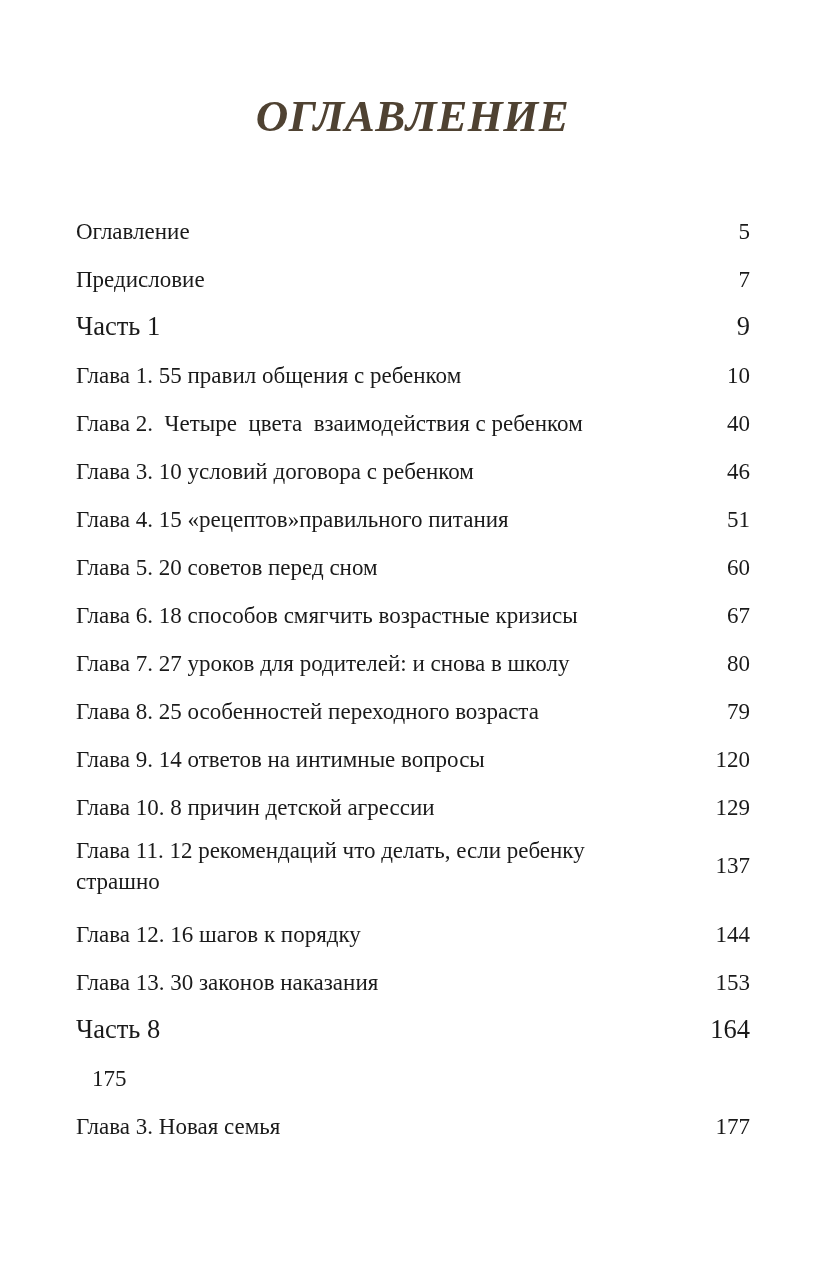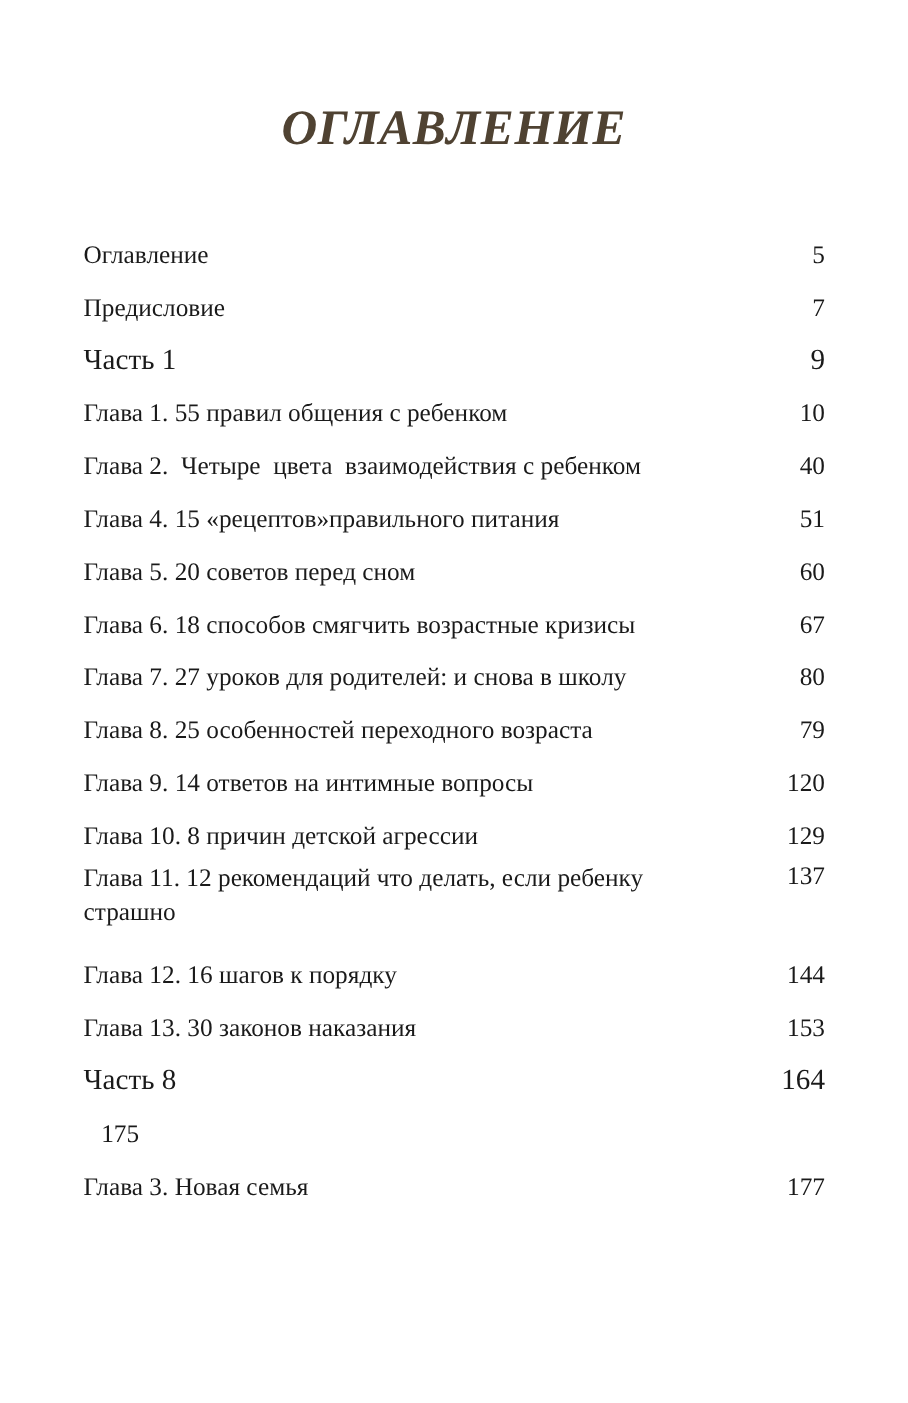--- a/index.html
+++ b/index.html
@@ -79,21 +79,21 @@
   .toc-row.part .entry-title,
   .toc-row.part .entry-page {
     font-size: 26.5px;
     line-height: 32px;
     padding-bottom: 8px;
   }
 
   
   .toc-row.wrap {
     height: 79px;
-    align-items: flex-start;
+    align-items: center;
     gap: 48px;
   }
   .toc-row.wrap .entry-title {
     white-space: pre-wrap;
     max-width: 600px;
     line-height: 31px;
     padding-bottom: 7px;
   }
 </style>
 </head>
@@ -116,20 +116,24 @@
         <span class="entry-title">Часть 1</span>
         <span class="entry-page">9</span>
       </div>
       <div class="toc-row">
         <span class="entry-title">Глава 1. 55 правил общения с ребенком</span>
         <span class="entry-page">10</span>
       </div>
       <div class="toc-row">
         <span class="entry-title">Глава 2.  Четыре  цвета  взаимодействия с ребенком</span>
         <span class="entry-page">40</span>
+      </div>
+      <div class="toc-row">
+        <span class="entry-title">Глава 3. 10 условий договора с ребенком</span>
+        <span class="entry-page">46</span>
       </div>
       <div class="toc-row">
         <span class="entry-title">Глава 4. 15 «рецептов»правильного питания</span>
         <span class="entry-page">51</span>
       </div>
       <div class="toc-row">
         <span class="entry-title">Глава 5. 20 советов перед сном</span>
         <span class="entry-page">60</span>
       </div>
       <div class="toc-row">

